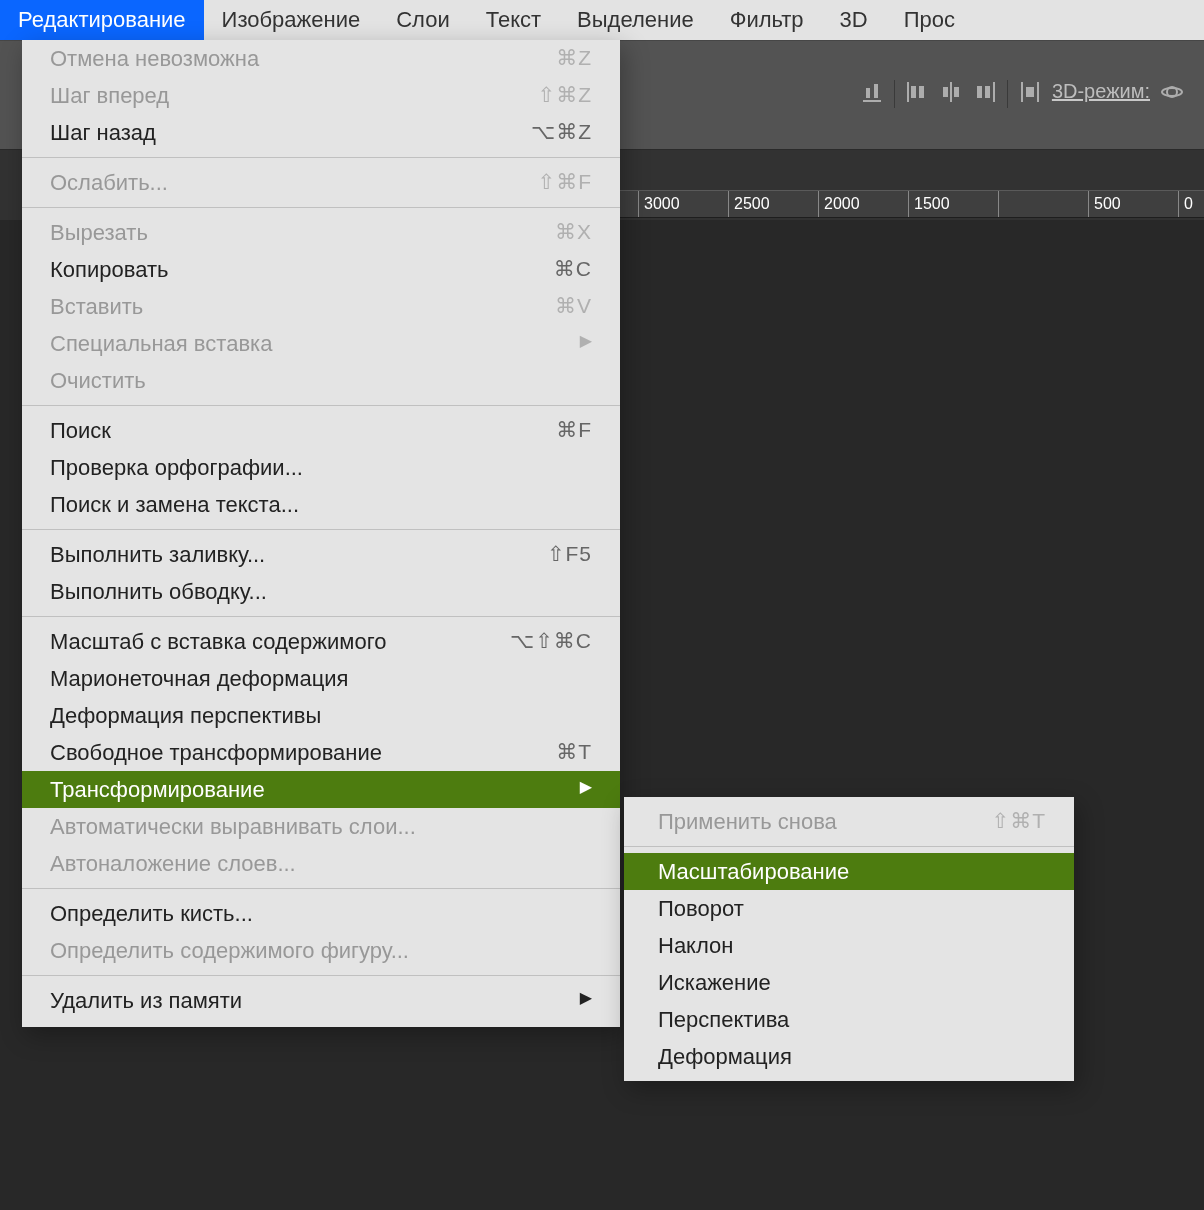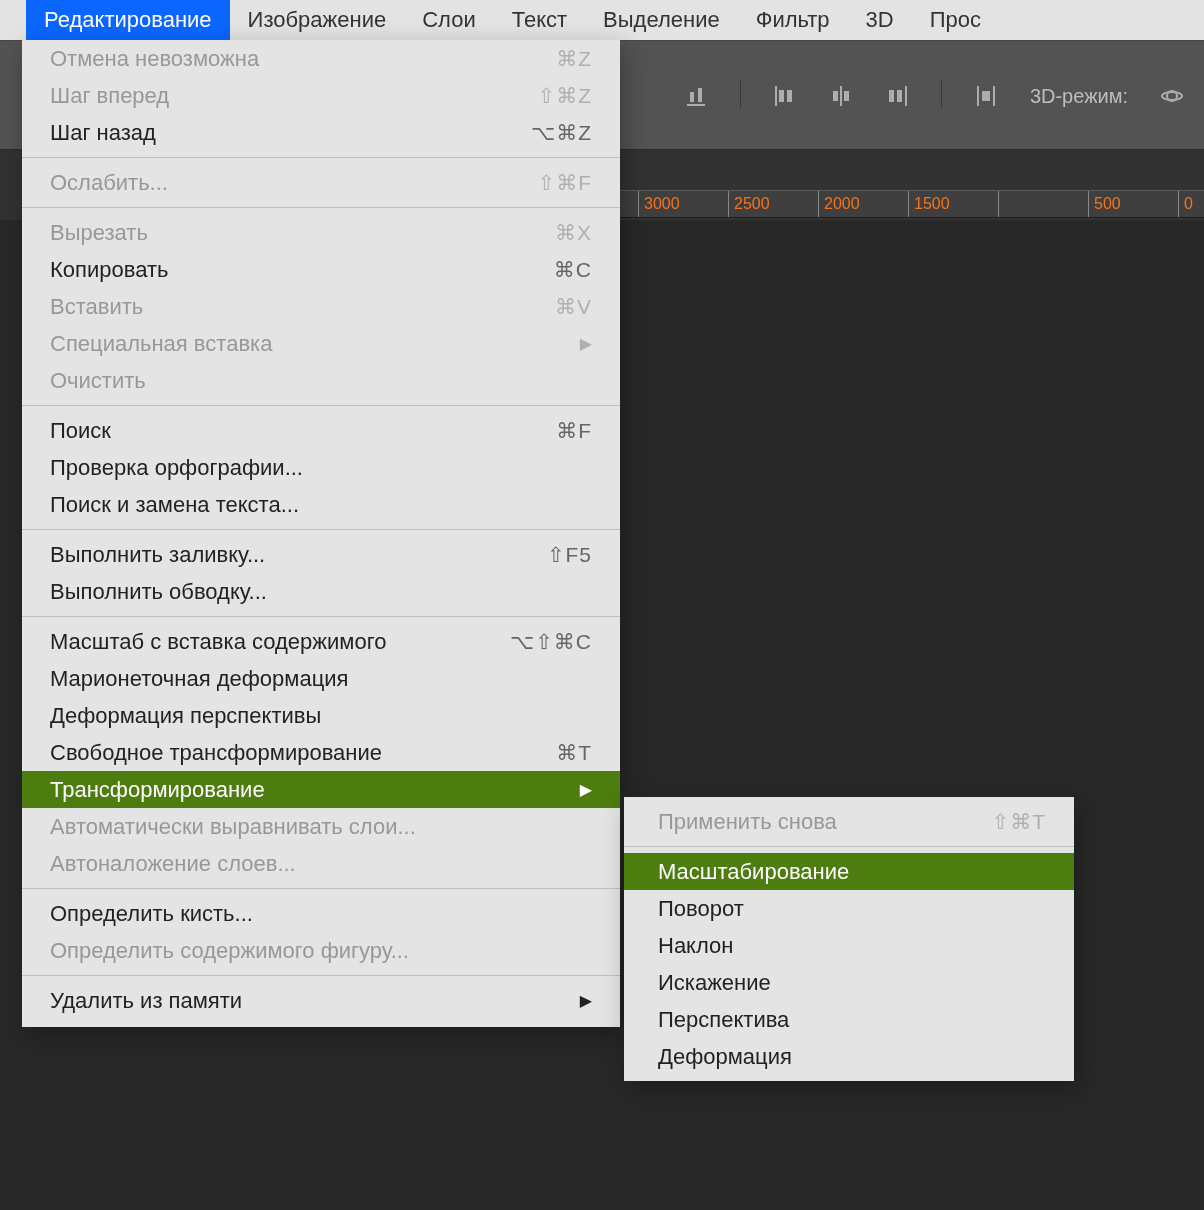--- a/index.html
+++ b/index.html
@@ -7,59 +7,58 @@
   body { background: #323232; position: relative; }
 
   
   .menubar {
     position: absolute; top: 0; left: 0; right: 0; height: 40px;
     background: #e3e3e3;
     display: flex; align-items: center;
     font-size: 22px; color: #333;
     box-shadow: 0 1px 0 rgba(0,0,0,0.15);
     z-index: 30;
-    padding-left: 26px;
   }
   .menubar .mbitem { padding: 0 18px; height: 100%; display: flex; align-items: center; cursor: default; }
   .menubar .mbitem.active { background: #0a66ff; color: #fff; }
 
   
   .optionsbar {
     position: absolute; top: 40px; left: 0; right: 0; height: 110px;
     background: #535353; color: #c8c8c8;
     border-bottom: 1px solid #2a2a2a;
   }
   .optionsbar .rowtop {
     position: absolute; top: 40px; right: 20px;
-    display: flex; align-items: flex-end; gap: 32px; font-size: 20px;
+    display: flex; align-items: flex-start; gap: 10px; font-size: 20px; text-decoration: underline;
   }
   .optionsbar .sep { width: 1px; height: 28px; background: #3a3a3a; }
   .tool-icon { width: 24px; height: 24px; display: inline-block; fill: #adadad; }
 
   
   .ruler {
     position: absolute; top: 190px; left: 620px; right: 0; height: 28px;
-    background: #3f3f3f; color: #f97316; font-size: 16px;
+    background: #3f3f3f; color: #ffffff; font-size: 16px;
     border-top: 1px solid #5a5a5a; border-bottom: 1px solid #1e1e1e;
   }
   .ruler .tickline { position: absolute; top: 0; bottom: 0; width: 1px; background: #888; }
   .ruler .ticklabel { position: absolute; top: 4px; }
 
   
   .canvas { position: absolute; top: 220px; left: 0; right: 0; bottom: 0; background: #282828; }
 
   
   .menu1 {
     position: absolute; top: 40px; left: 22px; width: 598px;
     background: #e4e4e4; box-shadow: 4px 8px 24px rgba(0,0,0,0.3);
     font-size: 22px; color: #222; padding-bottom: 8px;
     z-index: 40;
   }
   .menu1 .item, .menu2 .item {
-    display: flex; justify-content: space-between; align-items: center;
+    display: flex; justify-content: space-between; 
     padding: 5.5px 28px; cursor: default; white-space: nowrap;
   }
   .menu1 .item.disabled, .menu2 .item.disabled { color: #989898; }
   .menu1 .item.highlight, .menu2 .item.highlight { background: #4d7c0f; color: #fff; }
   .menu1 .item .shortcut, .menu2 .item .shortcut { font-size: 21px; color: #666; letter-spacing: 1px;}
   .menu1 .item.disabled .shortcut, .menu2 .item.disabled .shortcut { color: #b0b0b0; }
   .menu1 .sep, .menu2 .sep { height: 1px; background: #c0c0c0; margin: 6px 0; }
   .subarrow { margin-left: 10px; font-size: 16px; }
   .subarrow.dim { color: #b0b0b0; }
 

